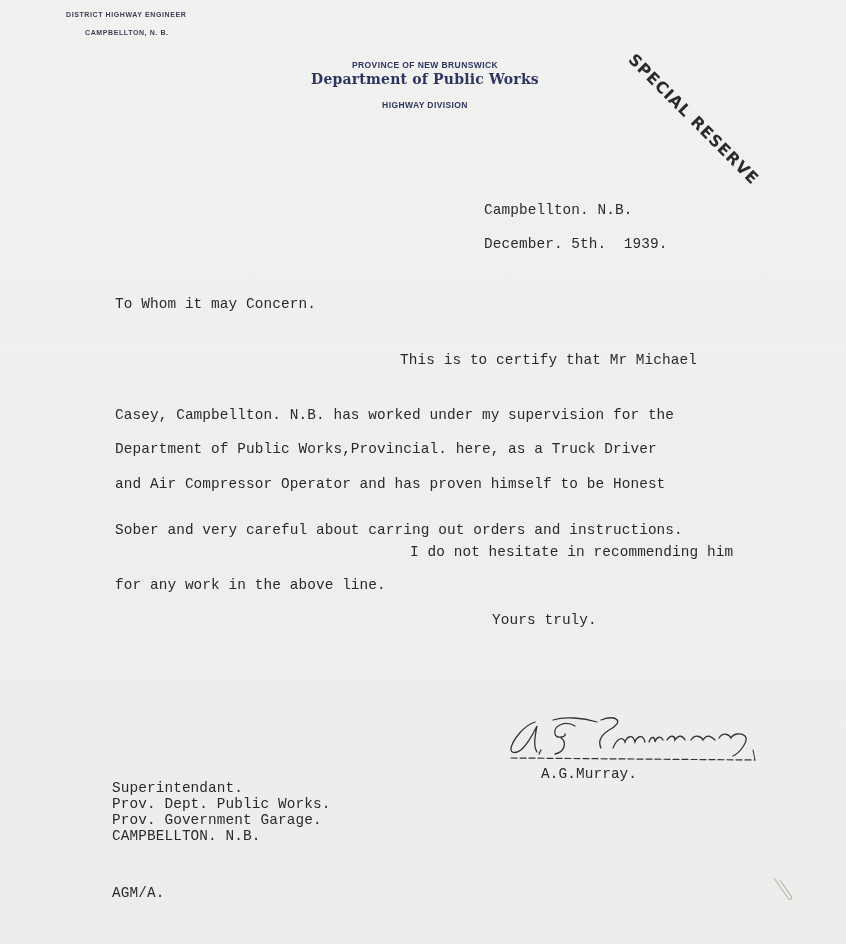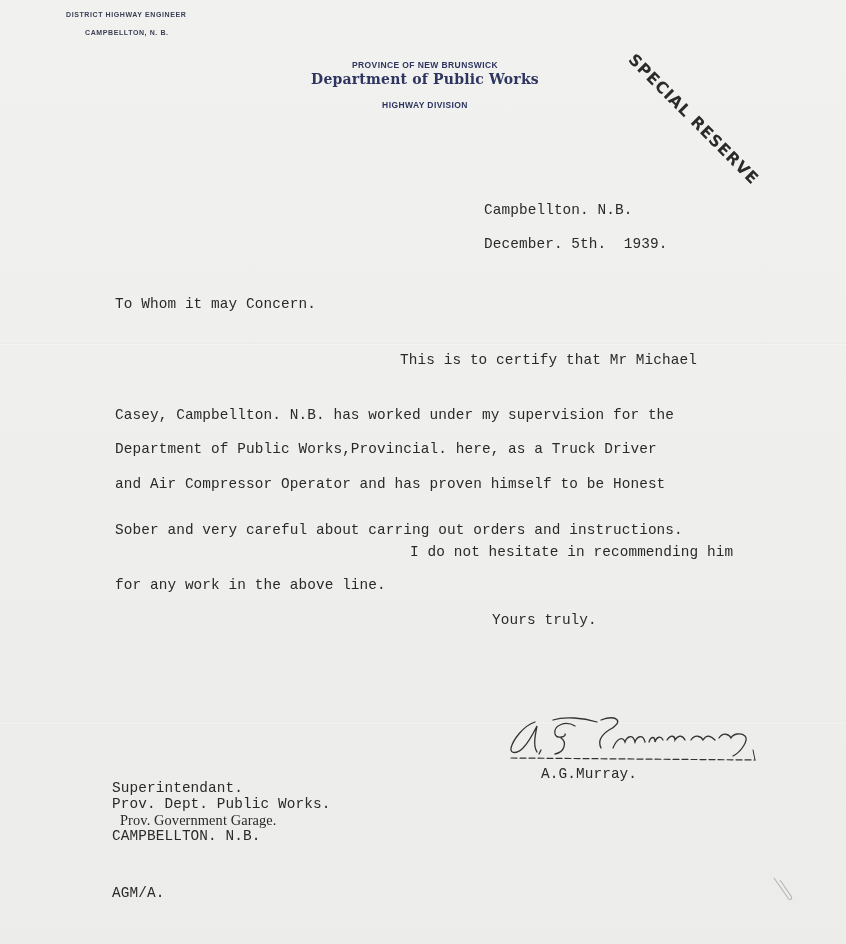--- a/index.html
+++ b/index.html
@@ -113,21 +113,21 @@
 
       <path d="M6,46 L250,48" stroke-dasharray="6,3" stroke-width="1.2"></path>
       <path d="M248,38 L250,48" stroke-width="1"></path>
     </g>
   </svg>
 
   <div class="tw" style="left:523px; top:766px;margin-left:18px;">A.G.Murray.</div>
 
   <div class="tw" style="left:112px; top:780px;">Superintendant.</div>
   <div class="tw" style="left:112px; top:796px;">Prov. Dept. Public Works.</div>
-  <div class="tw" style="left:120px; top:812px;font-family:Liberation Serif, serif;">Prov. Government Garage.</div>
+  <div class="tw" style="left:112px; top:812px;">Prov. Government Garage.</div>
   <div class="tw" style="left:112px; top:828px;">CAMPBELLTON. N.B.</div>
 
   <div class="tw" style="left:112px; top:877px;margin-top:8px;">AGM/A.</div>
 
   <svg class="mark" viewBox="0 0 24 28">
     <path d="M2,2 L16,22 C18,25 21,23 19,20 L8,4" fill="none" stroke="#b8b8b4" stroke-width="1.2"></path>
   </svg>
 </div>
 
 </body></html>

